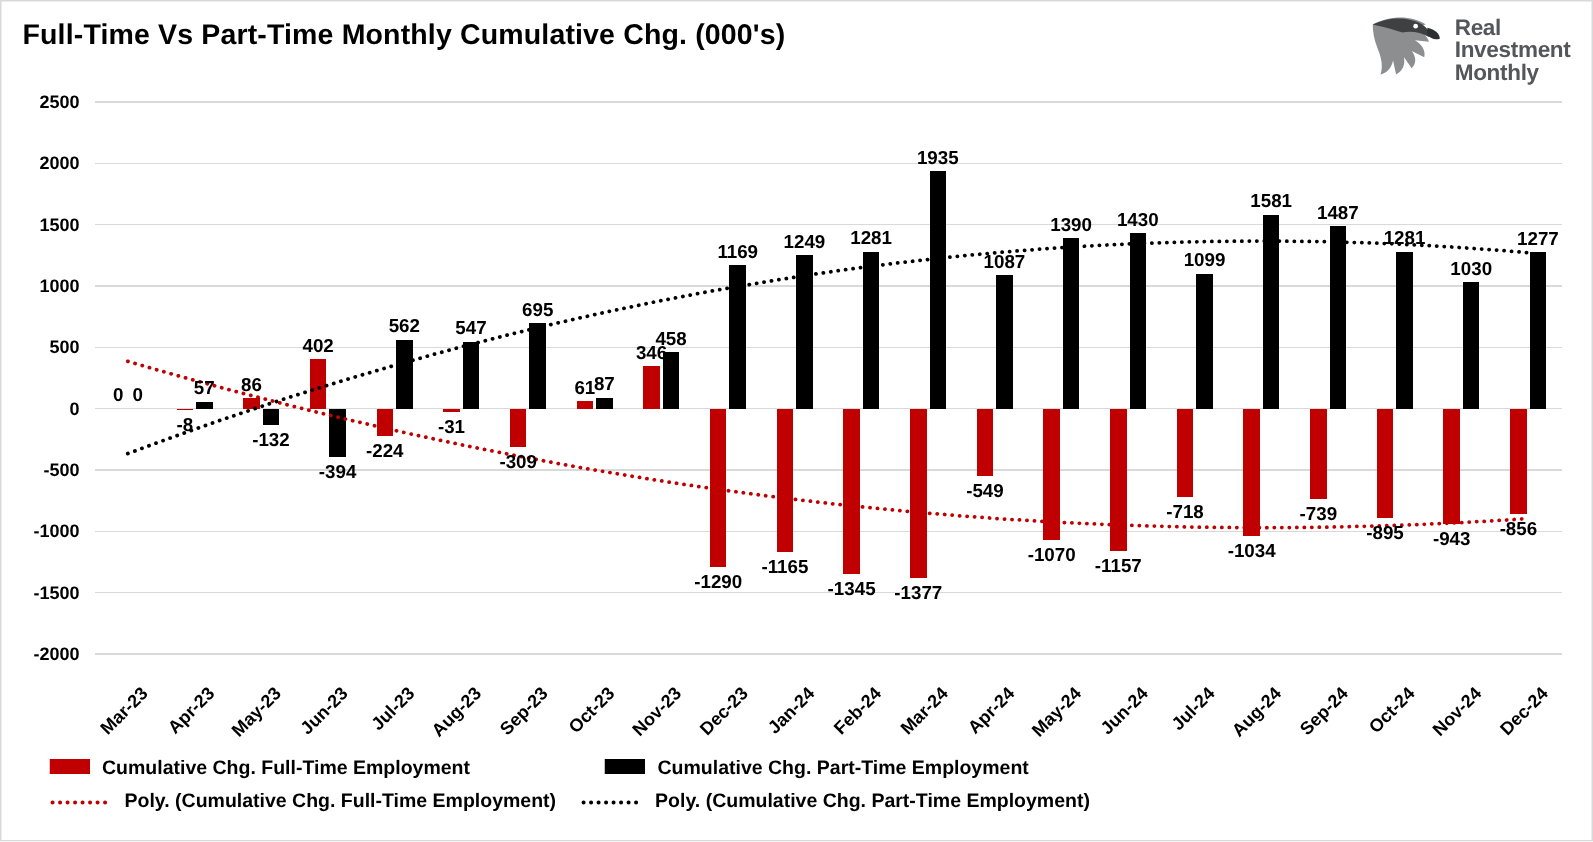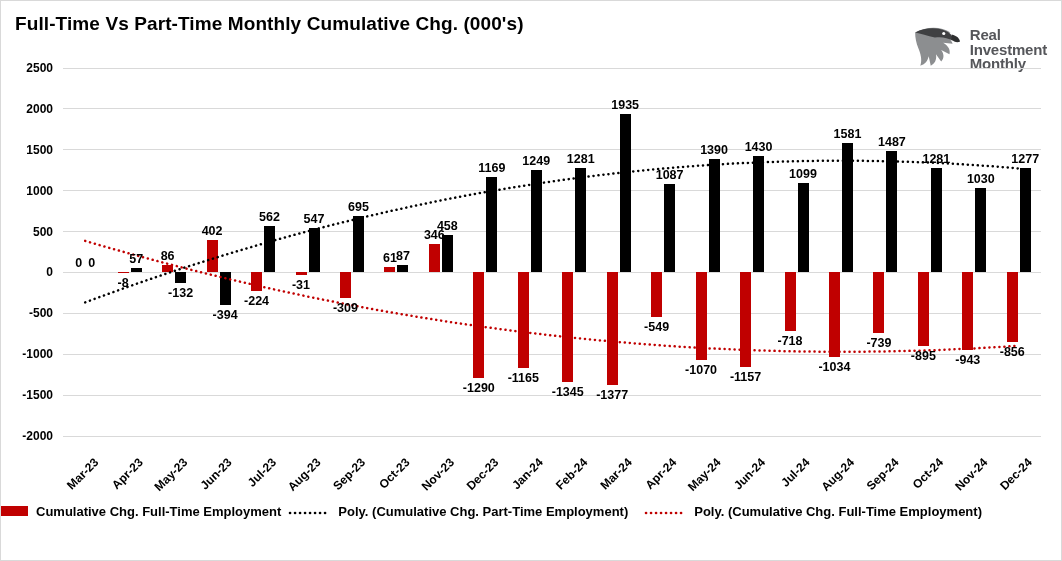--- a/index.html
+++ b/index.html
@@ -5,30 +5,30 @@
   html,body{margin:0;padding:0;background:#fff;}
   .canvas{
     position:relative;width:1062px;height:561px;background:#fff;
     border:1px solid #D9D9D9;box-sizing:border-box;overflow:hidden;
     font-family:"Liberation Sans",sans-serif;
   }
   .title{
     position:absolute;left:14px;top:12px;
     font-size:19px;font-weight:700;color:#000;letter-spacing:0.1px;
   }
-  .logo{position:absolute;right:14px;top:8px;display:flex;align-items:center;gap:7px;margin-top:16px;}
+  .logo{position:absolute;right:14px;top:8px;display:flex;align-items:center;gap:7px;}
   .logo-text{font-size:15px;font-weight:700;color:#55565A;line-height:0.98;letter-spacing:-0.2px;}
   #plot{position:absolute;left:0;top:0;width:1062px;height:561px;}
   #plot svg{display:block;}
   .ylab{font:700 12px "Liberation Sans",sans-serif;fill:#000;}
   .xlab{font:700 12px "Liberation Sans",sans-serif;fill:#000;}
   .dlab{font:700 12.5px "Liberation Sans",sans-serif;fill:#000;}
   .legend{
     position:absolute;left:0;right:0;top:503px;
-    display:flex;align-items:flex-start;gap:7px;
+    display:flex;flex-direction:column;align-items:flex-start;gap:7px;padding-left:32px;
   }
   .lrow{display:flex;align-items:center;}
   .lrow.r1{gap:90px;}
   .lrow.r2{gap:16px;}
   .litem{display:flex;align-items:center;gap:8px;font-size:13px;font-weight:700;color:#000;}
 </style>
 </head>
 <body>
 
 <div class="canvas">
@@ -201,34 +201,42 @@
   <div class="legend">
     <div class="lrow r1">
       <span class="litem">
         <span>
           <svg width="27" height="10">
               <rect x="0" y="0" width="27" height="10" fill="#C00000"></rect>
             </svg>
         </span>
         <span>Cumulative Chg. Full-Time Employment</span>
       </span>
+      <span class="litem">
+        <span>
+          <svg width="27" height="10">
+              <rect x="0" y="0" width="27" height="10" fill="#000000"></rect>
+            </svg>
+        </span>
+        <span>Cumulative Chg. Part-Time Employment</span>
+      </span>
     </div>
     <div class="lrow r2">
+      <span class="litem">
+        <span>
+          <svg width="42" height="6">
+              <line x1="2" y1="3" x2="40" y2="3" stroke="#C00000" stroke-width="2.6" stroke-linecap="round" stroke-dasharray="0.1 4.9"></line>
+            </svg>
+        </span>
+        <span>Poly. (Cumulative Chg. Full-Time Employment)</span>
+      </span>
       <span class="litem">
         <span>
           <svg width="42" height="6">
               <line x1="2" y1="3" x2="40" y2="3" stroke="#000000" stroke-width="2.6" stroke-linecap="round" stroke-dasharray="0.1 4.9"></line>
             </svg>
         </span>
         <span>Poly. (Cumulative Chg. Part-Time Employment)</span>
       </span>
-      <span class="litem">
-        <span>
-          <svg width="42" height="6">
-              <line x1="2" y1="3" x2="40" y2="3" stroke="#C00000" stroke-width="2.6" stroke-linecap="round" stroke-dasharray="0.1 4.9"></line>
-            </svg>
-        </span>
-        <span>Poly. (Cumulative Chg. Full-Time Employment)</span>
-      </span>
     </div>
   </div>
 
 </div>
 
 </body></html>

